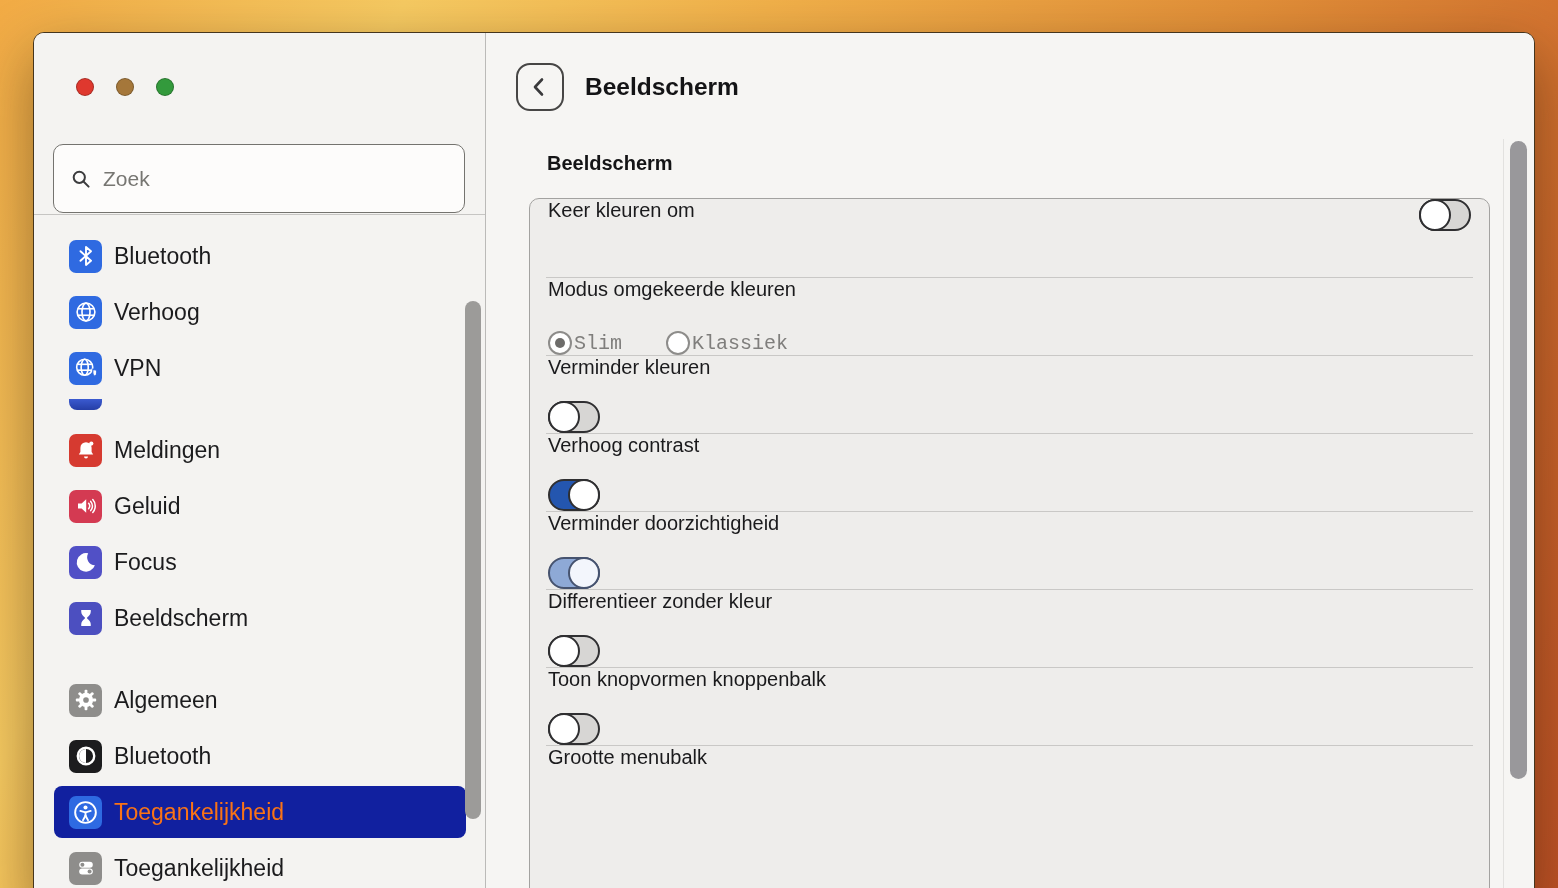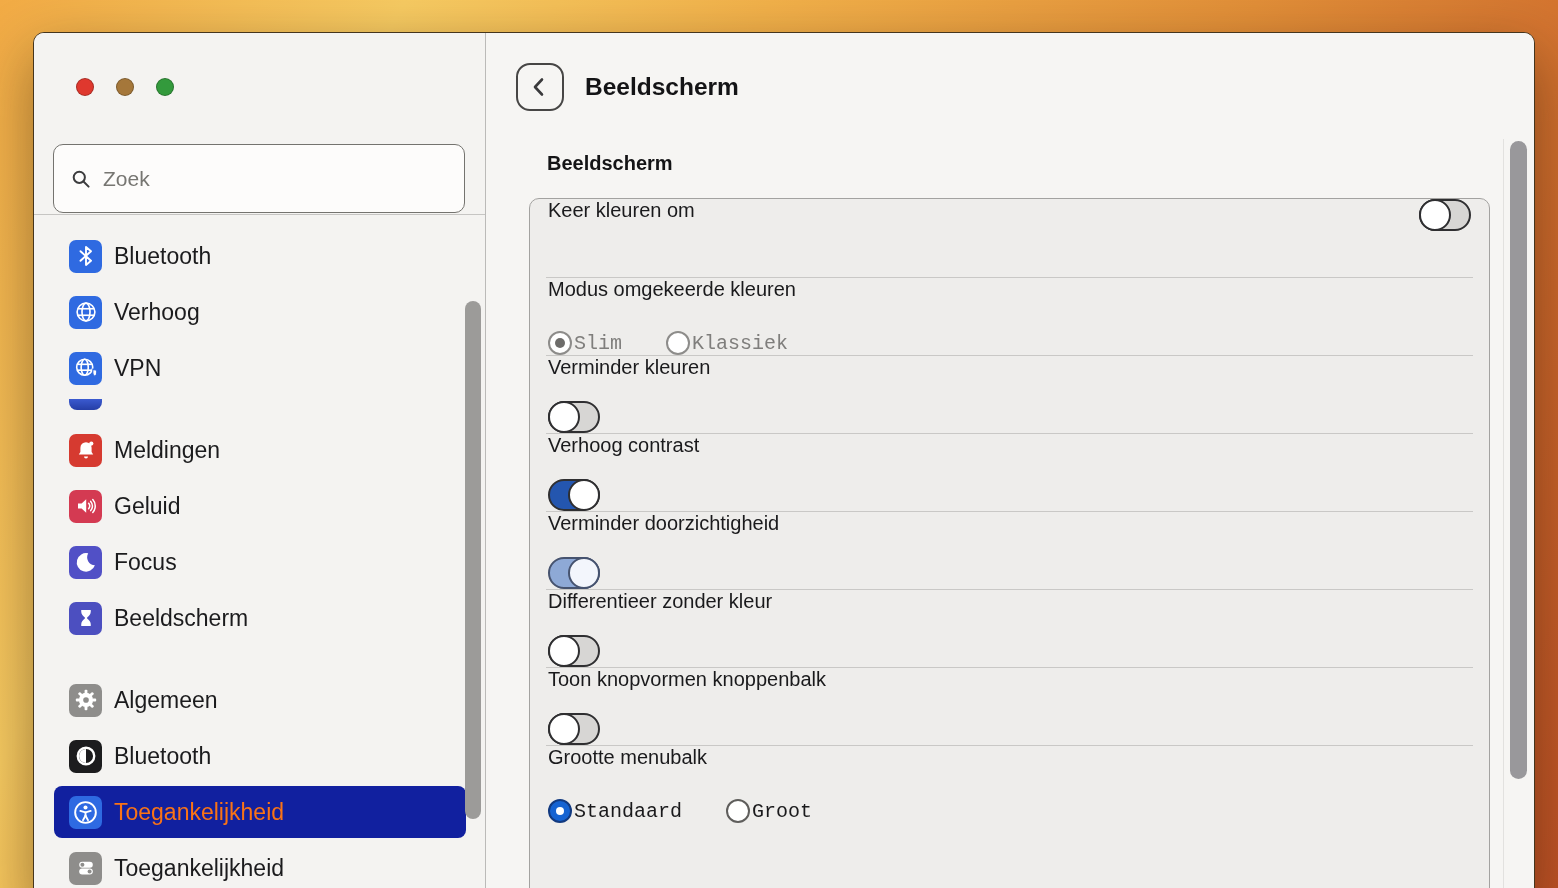--- a/index.html
+++ b/index.html
@@ -275,29 +275,19 @@
           </div>
         </div>
         <div class="row">
           <span class="row-label">Toon knopvormen knoppenbalk</span>
           <div class="toggle">
             <span class="knob"></span>
           </div>
         </div>
         <div class="row">
           <span class="row-label">Grootte menubalk</span>
-          <div class="opts">
-            <span class="opt en">
-              <span class="radio sel"></span>
-              <span class="olabel">Standaard</span>
-            </span>
-            <span class="opt en">
-              <span class="radio"></span>
-              <span class="olabel">Groot</span>
-            </span>
-          </div>
         </div>
       </div>
     <div class="main-track"></div>
     <div class="main-scroll"></div>
   </div>
 
 </div>
 
 </body></html>

